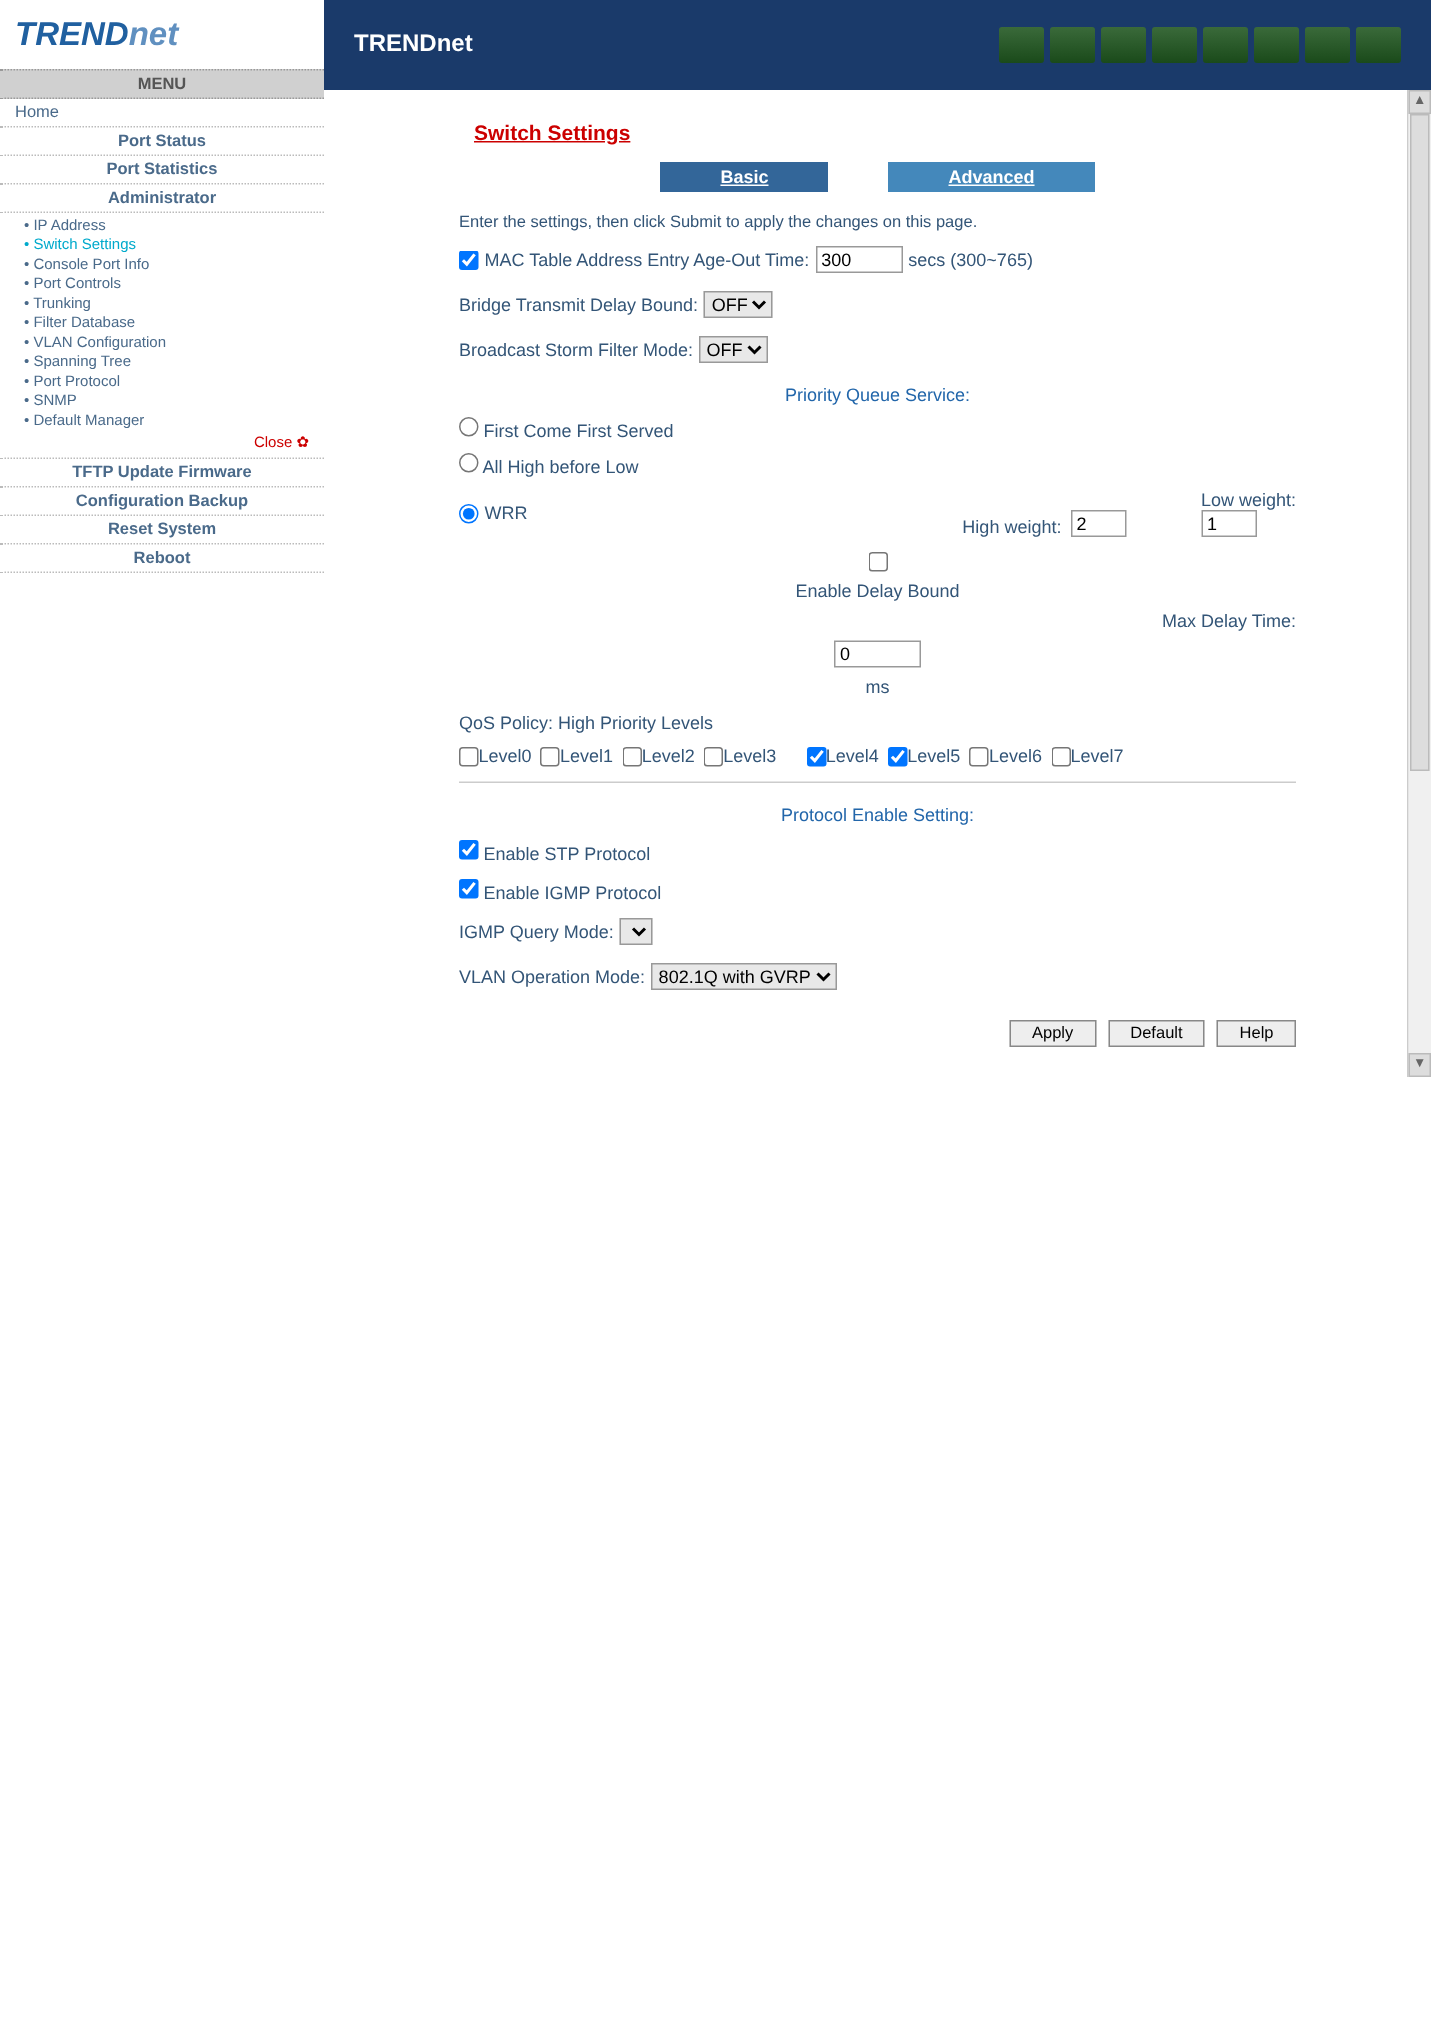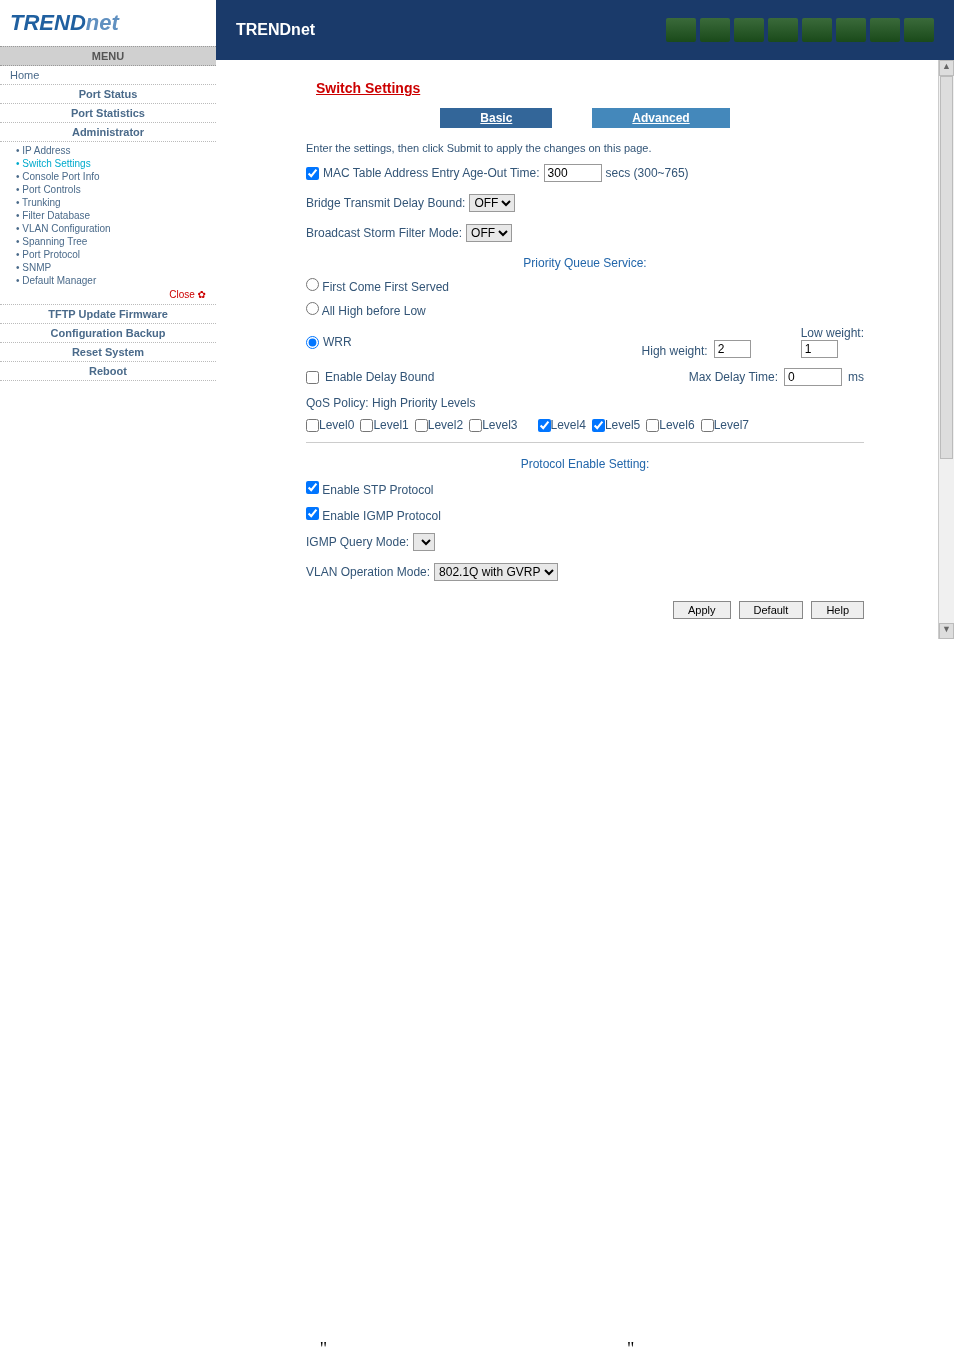--- a/index.html
+++ b/index.html
@@ -33,21 +33,21 @@
     .instructions { font-size: 11px; margin-bottom: 10px; }
     .row { margin-bottom: 12px; display: flex; align-items: center; gap: 4px; }
     .row label { color: #335577; }
     input[type="text"] { border: 1px solid #999; padding: 1px 3px; font-size: 12px; }
     select { border: 1px solid #999; font-size: 12px; background: #e8e8e8; }
     .section-label { text-align: center; color: #2266aa; font-size: 12px; margin: 14px 0 8px; }
     .radio-row { margin-bottom: 8px; color: #335577; }
     .wrr-row { display: flex; align-items: center; color: #335577; }
     .wrr-label { margin-left: 4px; }
     .weight-box { margin-left: auto; display: flex; align-items: flex-end; gap: 6px; }
-    .delay-row { display: flex; align-items: center; gap: 6px; margin: 10px 0; }
+    .delay-row { display: flex; align-items: center; gap: 6px; margin: 10px 0; flex-direction: column; }
     .levels { margin: 8px 0; color: #335577; }
     .level-line { display: flex; gap: 2px; align-items: center; margin-top: 4px; }
     .level-item { display: flex; align-items: center; margin-right: 4px; color: #335577; }
     hr { border: none; border-top: 1px solid #ccc; margin: 10px 0; }
     .checkbox-row { margin: 10px 0; color: #335577; }
     .buttons { display: flex; gap: 8px; justify-content: flex-end; margin-top: 20px; }
     button { padding: 2px 14px; font-size: 11px; background: #eee; border: 1px solid #888; cursor: pointer; }
     .scrollbar-right { position: absolute; right: 0; top: 60px; bottom: 0; width: 16px; background: #e8e8e8; border-left: 1px solid #ccc; }
     .scroll-arrow { height: 16px; background: #ddd; text-align: center; font-size: 9px; color: #666; border: 1px solid #bbb; }
     .scroll-track { height: calc(100% - 32px); background: #f0f0f0; position: relative; }

